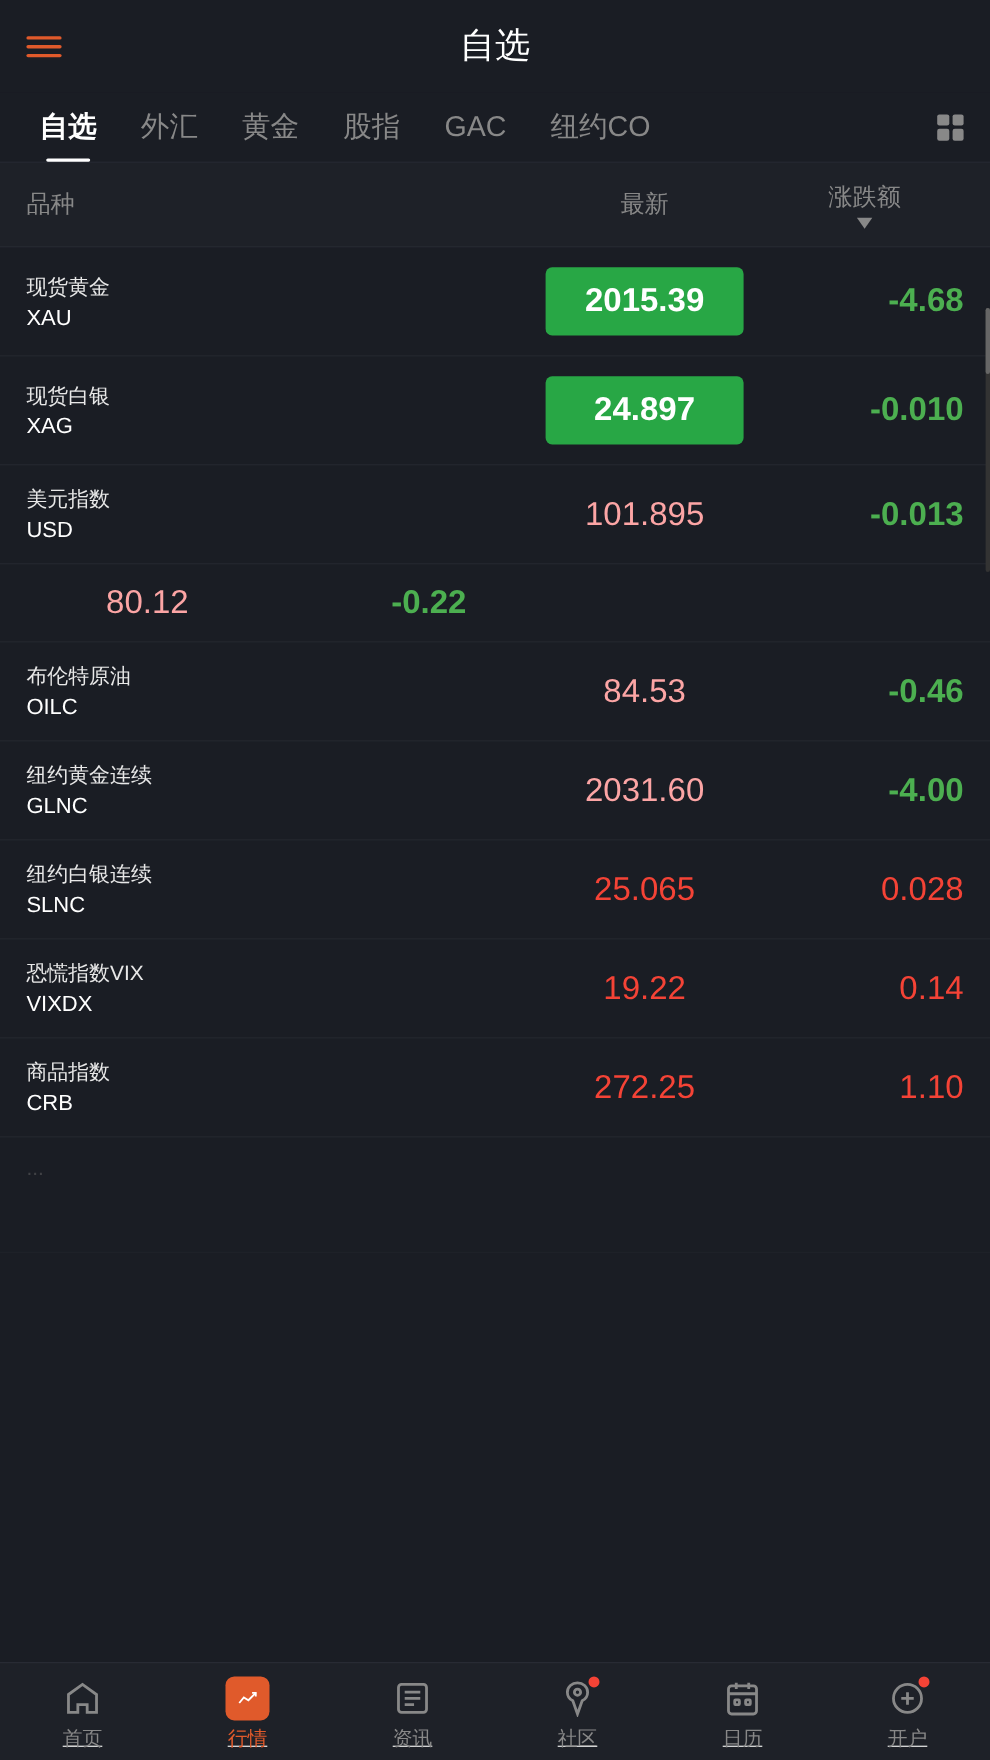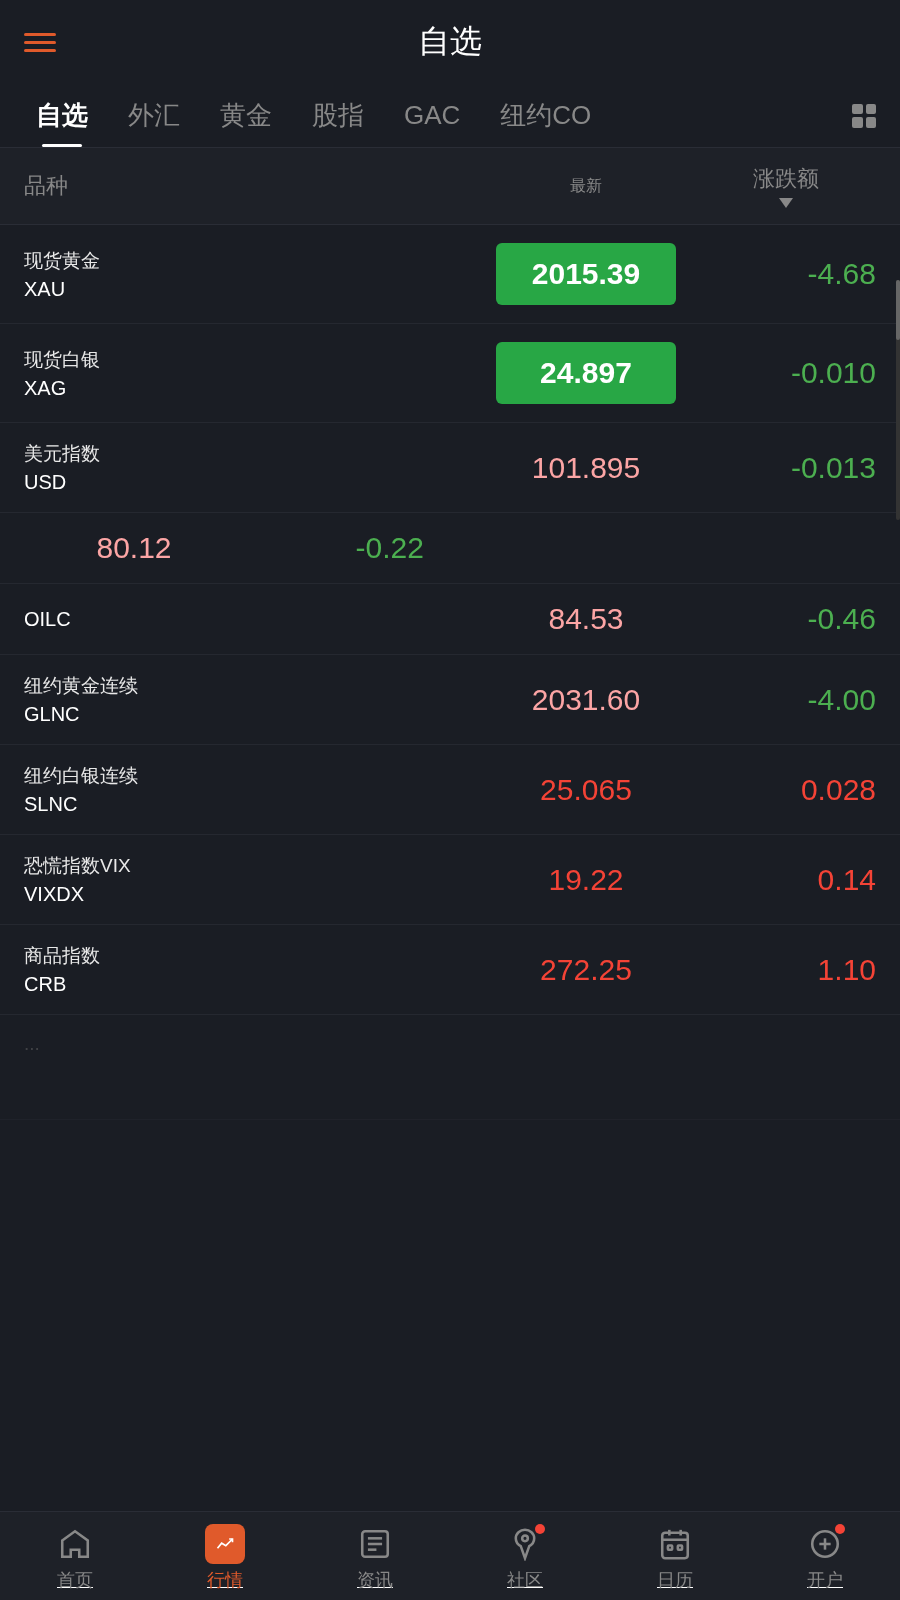--- a/index.html
+++ b/index.html
@@ -105,21 +105,21 @@
       border-bottom: 1px solid #2a2d36;
     }
     .col-name {
       flex: 1;
       font-size: 22px;
       color: #888;
     }
     .col-latest {
       width: 220px;
       text-align: center;
-      font-size: 16px;
+      font-size: 22px;
       color: #888;
     }
     .col-change {
       width: 180px;
       text-align: right;
       font-size: 22px;
       color: #888;
       display: flex;
       align-items: center;
       justify-content: flex-end;
@@ -185,21 +185,21 @@
       font-size: 30px;
       font-weight: 500;
     }
     .row-change-col {
       width: 180px;
       text-align: right;
     }
     .change-green {
       color: #4caf50;
       font-size: 30px;
-      font-weight: 400;
+      font-weight: 700;
       text-align: center;
     }
     .change-red {
       color: #f44336;
       font-size: 30px;
       font-weight: 500;
     }
 
     
     .scroll-indicator {
@@ -367,20 +367,21 @@
     <div class="row-price-col">
       <span class="price-green">80.12</span>
     </div>
     <div class="row-change-col">
       <span class="change-green">-0.22</span>
     </div>
   </div>
 
   <div class="table-row">
     <div class="row-name-col">
+      <div class="row-name">布伦特原油</div>
       <div class="row-code">OILC</div>
     </div>
     <div class="row-price-col">
       <span class="price-green">84.53</span>
     </div>
     <div class="row-change-col">
       <span class="change-green">-0.46</span>
     </div>
   </div>
 

